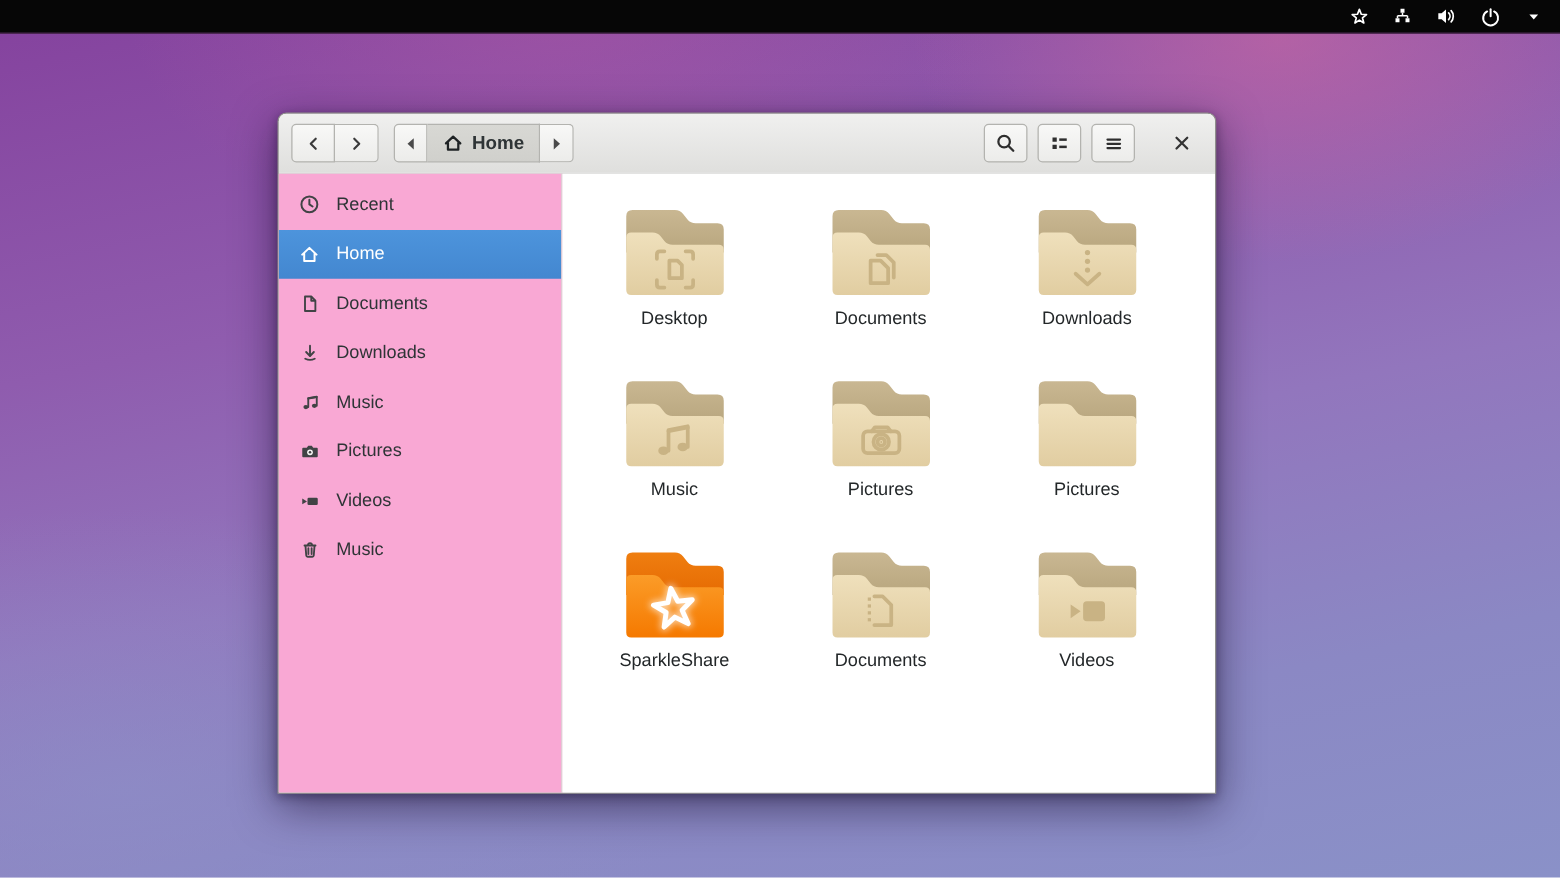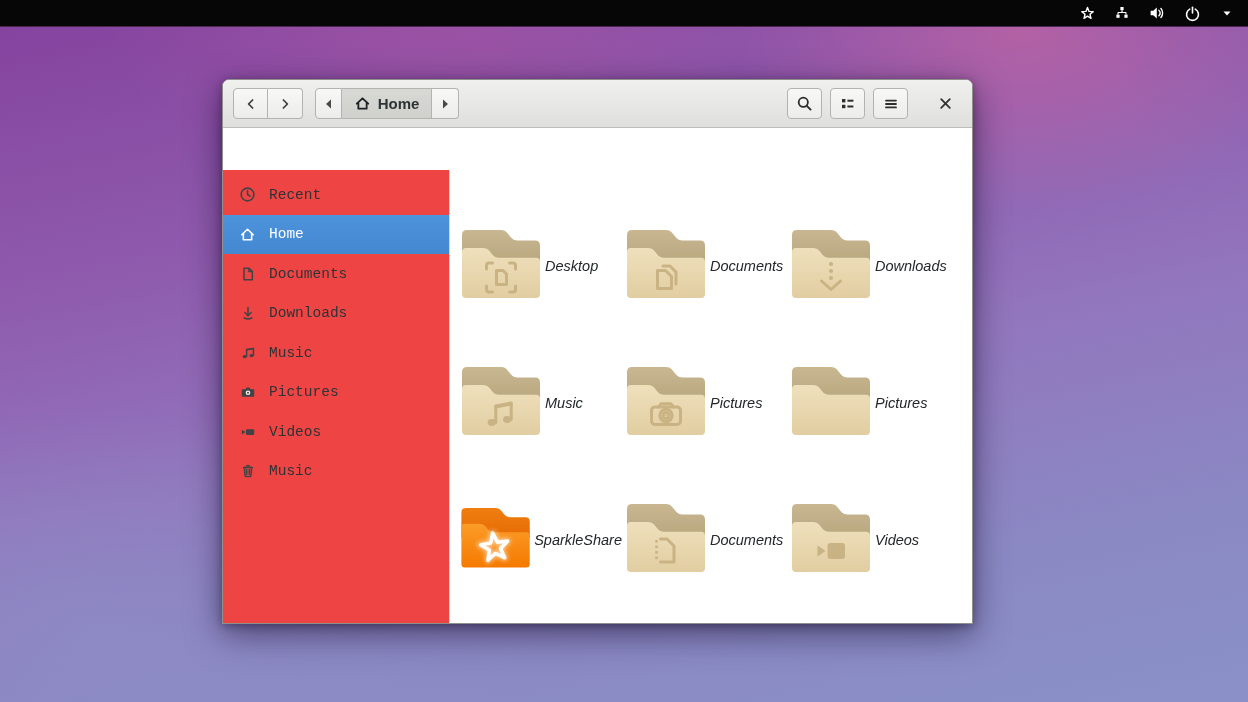--- a/index.html
+++ b/index.html
@@ -18,24 +18,24 @@
   .panel {
     position:absolute; left:0; top:0; width:1248px; height:27px;
     background:#060606; display:flex; align-items:center; justify-content:flex-end;
     padding-right:12px; gap:17px; border-bottom:1px solid rgba(120,60,130,0.6);
   }
   .panel .picon { width:18px; height:18px; display:flex; align-items:center; justify-content:center; cursor:pointer; }
   .panel svg { display:block; }
 
   
   .window {
-    position:absolute; left:222px; top:79px; width:751px; height:545px;
+    position:absolute; left:222px; top:90px; width:751px; height:545px;
     border-radius:7px 7px 0 0;
     box-shadow:0 10px 34px rgba(20,10,40,0.55), 0 2px 8px rgba(20,10,40,0.35);
-    background:#fff; border:1px solid #8f8f8c; display:flex; flex-direction:column;gap:42px;
+    background:#fff; border:1px solid #8f8f8c; display:flex; flex-direction:column;
   }
 
   
   .titlebar {
     height:48px; flex:0 0 48px; border-radius:6px 6px 0 0;
     background:linear-gradient(to bottom,#f0f0ef,#dfdfdd);
     border-bottom:1px solid #bdbdba;
     display:flex; align-items:center; padding:0 10px; gap:12px;
   }
   .tb-btn {
@@ -56,38 +56,38 @@
   }
   .tb-right { margin-left:auto; display:flex; align-items:center; gap:8px; }
   .close-btn {
     width:34px; height:34px; display:flex; align-items:center; justify-content:center;
     margin-left:12px; cursor:pointer; border-radius:4px;
   }
 
   
   .win-body { flex:1; display:flex; min-height:0; border-radius:0; }
   .sidebar {
-    width:227px; flex:0 0 227px; background:#ef4444; border-right:1px solid #d8d8d5;
-    padding-top:5px; overflow:hidden;font-family:Liberation Mono, monospace;
+    width:227px; flex:0 0 227px; background:#f9a8d4; border-right:1px solid #d8d8d5;
+    padding-top:5px; overflow:hidden;
   }
   .side-item {
     height:39.5px; display:flex; align-items:center; gap:13px; padding-left:16px;
     font-size:14.5px; color:#2e3436; cursor:pointer;
   }
   .side-item .sicon { width:17px; height:17px; flex:0 0 17px; display:flex; align-items:center; justify-content:center; }
   .side-item.selected {
     background:linear-gradient(to bottom,#4d94dc,#4387d0); color:#ffffff;
   }
   .stroke-ic { stroke:#414345; fill:none; stroke-width:1.5; stroke-linecap:round; stroke-linejoin:round; }
   .fill-ic { fill:#414345; }
   .selected .stroke-ic { stroke:#ffffff; }
 
   .content { flex:1; background:#ffffff; padding:23px 0 0 7px; }
   .grid { display:grid; grid-template-columns:repeat(3,165px); grid-auto-rows:137px; }
-  .cell { display:flex; flex-direction:row; align-items:center; cursor:pointer;font-style:italic; }
+  .cell { display:flex; flex-direction:column; align-items:center; cursor:pointer; }
   .cell svg.folder { width:88px; height:76px; display:block; }
   .fname { margin-top:9px; font-size:14.5px; color:#232729; }
 
   .emb { stroke:#c9b384; fill:none; stroke-width:3; stroke-linecap:round; stroke-linejoin:round; }
   .embf { fill:#c9b384; stroke:none; }
 </style>
 </head>
 <body>
 
 <svg width="0" height="0" style="position:absolute" aria-hidden="true">

